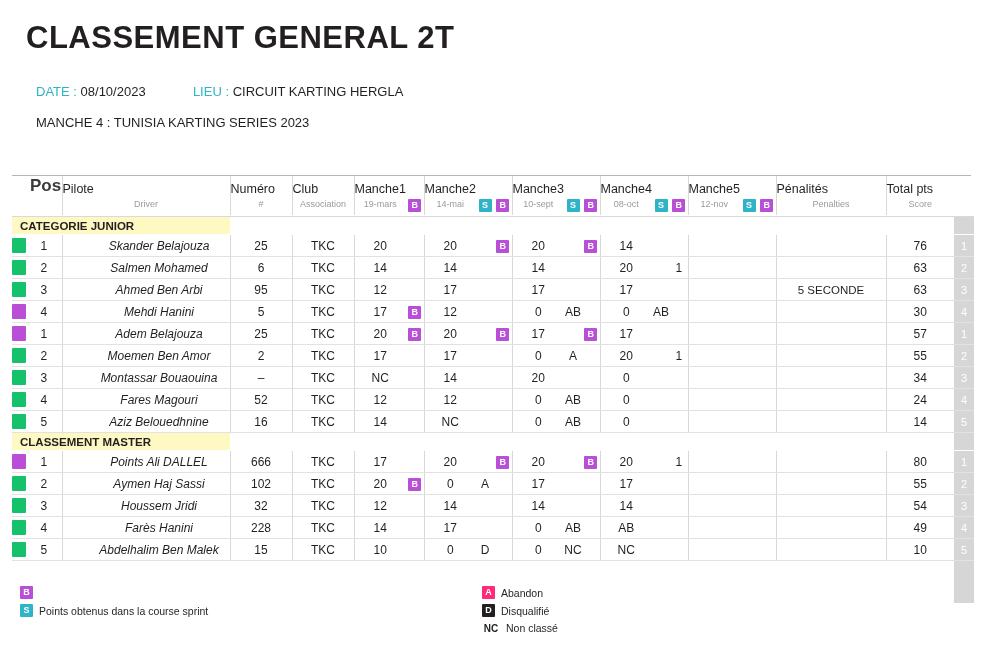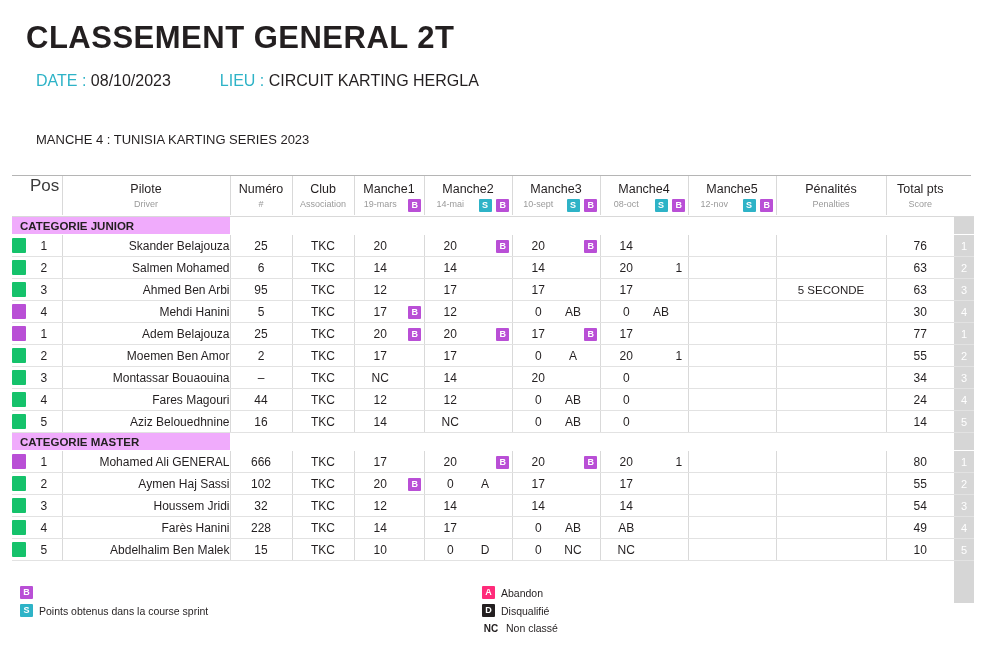--- a/index.html
+++ b/index.html
@@ -11,88 +11,88 @@
     overflow:hidden;
     position:relative;
   }
   
   .header{position:absolute;left:0;top:0;width:824px;height:150px;}
   .title{
     position:absolute;left:26px;top:20px;
     font-size:31px;font-weight:bold;letter-spacing:.5px;
     color:#231f20;
   }
-  .meta-row{position:absolute;left:36px;top:72px;font-size:16px;}
-  .meta-row2{position:absolute;left:36px;top:132px;font-size:13px;}
+  .meta-row{position:absolute;left:36px;top:84px;font-size:13px;}
+  .meta-row2{position:absolute;left:36px;top:115px;font-size:13px;}
   .lbl-blue{color:#2eb3c7;}
   .meta-sep{display:inline-block;width:40px;}
   
   .logo{position:absolute;left:712px;top:10px;width:205px;height:88px;}
   .logo svg{display:block;}
   
   table{
     position:absolute;left:12px;top:176px;
     border-collapse:collapse;
     font-size:12px;
   }
   th,td{padding:0;margin:0;}
   .hdr-main td{
-    text-align:center;
+    text-align:left;
     font-size:12.5px;
     color:#231f20;
     height:20px;
     vertical-align:bottom;
     padding-bottom:2px;
   }
   .hdr-sub td{
     text-align:center;
     font-size:9px;
     color:#9a9a9a;
     height:16px;
     vertical-align:top;
     padding-top:1px;
     margin-left:28px;
   }
   .hdr-main td.pos-head{
-    font-size:17px;font-weight:normal;color:#3b3b3b;text-align:left;padding-left:18px;
+    font-size:17px;font-weight:bold;color:#3b3b3b;text-align:left;padding-left:18px;
     vertical-align:middle;
   }
   
   .c-mark{width:14px;}
   .c-pos{width:36px;}
   .c-pilote{width:168px;}
   .c-num{width:62px;}
   .c-club{width:62px;}
   .c-m{width:52px;}
   .c-sb{width:18px;}
   .c-pen{width:110px;}
   .c-tot{width:68px;}
   .c-rank{width:20px;}
 
   .sep-line td{border-bottom:1px solid #d9d9d9;height:1px;padding:0;}
 
   
   .cat td{
-    background:#f0abfc;
+    background:#fef9c3;
     height:17px;
     font-size:11.5px;font-weight:bold;color:#231f20;
     text-align:left;padding-left:8px;
     border-top:1px solid #ffffff;border-bottom:1px solid #ffffff;
   }
   .cat td.blank{background:#ffffff;}
   .cat td.greytail{background:#d6d6d6;}
 
   .row td{
     height:21px;
     border-bottom:1px solid #e2e2e2;
     font-size:12px;
     text-align:center;
     color:#231f20;
   }
-  .row td.pilote{text-align:right;padding-left:26px;}
+  .row td.pilote{text-align:center;padding-left:26px;font-style:italic;}
   .row td.pos{text-align:center;}
   .row td.pen{font-size:11.5px;}
   .row td.rank{background:#d6d6d6;color:#ffffff;font-size:11px;}
   .row td.mark{padding:0;}
   .mark-box{width:14px;height:15px;margin:0 auto;border-radius:1px;}
   .mk-green{background:#15c26b;}
   .mk-purple{background:#b94fd6;}
   .badge{
     display:inline-block;width:13px;height:13px;line-height:13px;
     font-size:9px;color:#ffffff;font-weight:bold;text-align:center;border-radius:1px;
@@ -327,21 +327,21 @@
         <td class="vsep">17</td>
         <td class="cell-sb"></td>
         <td class="cell-sb"><span class="badge bg-B">B</span></td>
         <td class="vsep">17</td>
         <td class="cell-sb"></td>
         <td class="cell-sb"></td>
         <td class="vsep"></td>
         <td class="cell-sb"></td>
         <td class="cell-sb"></td>
         <td class="pen vsep"></td>
-        <td class="vsep">77</td>
+        <td class="vsep">57</td>
         <td class="rank">1</td>
       </tr>
       <tr class="row">
         <td class="mark">
           <div class="mark-box mk-green"></div>
         </td>
         <td class="pos">2</td>
         <td class="pilote vsep">Moemen Ben Amor</td>
         <td class="vsep">2</td>
         <td class="vsep">TKC</td>
@@ -388,21 +388,21 @@
         <td class="pen vsep"></td>
         <td class="vsep">34</td>
         <td class="rank">3</td>
       </tr>
       <tr class="row">
         <td class="mark">
           <div class="mark-box mk-green"></div>
         </td>
         <td class="pos">4</td>
         <td class="pilote vsep">Fares Magouri</td>
-        <td class="vsep">44</td>
+        <td class="vsep">52</td>
         <td class="vsep">TKC</td>
         <td class="vsep">12</td>
         <td class="cell-sb"></td>
         <td class="vsep">12</td>
         <td class="cell-sb"></td>
         <td class="cell-sb"></td>
         <td class="vsep">0</td>
         <td class="cell-sb txt-dark">AB</td>
         <td class="cell-sb"></td>
         <td class="vsep">0</td>
@@ -435,30 +435,30 @@
         <td class="cell-sb"></td>
         <td class="cell-sb"></td>
         <td class="vsep"></td>
         <td class="cell-sb"></td>
         <td class="cell-sb"></td>
         <td class="pen vsep"></td>
         <td class="vsep">14</td>
         <td class="rank">5</td>
       </tr>
       <tr class="cat">
-        <td colspan="3">CATEGORIE MASTER</td>
+        <td colspan="3">CLASSEMENT MASTER</td>
         <td colspan="18" class="blank"></td>
         <td class="greytail"></td>
       </tr>
       <tr class="row">
         <td class="mark">
           <div class="mark-box mk-purple"></div>
         </td>
         <td class="pos">1</td>
-        <td class="pilote vsep">Mohamed Ali GENERAL</td>
+        <td class="pilote vsep">Points Ali DALLEL</td>
         <td class="vsep">666</td>
         <td class="vsep">TKC</td>
         <td class="vsep">17</td>
         <td class="cell-sb"></td>
         <td class="vsep">20</td>
         <td class="cell-sb"></td>
         <td class="cell-sb"><span class="badge bg-B">B</span></td>
         <td class="vsep">20</td>
         <td class="cell-sb"></td>
         <td class="cell-sb"><span class="badge bg-B">B</span></td>

